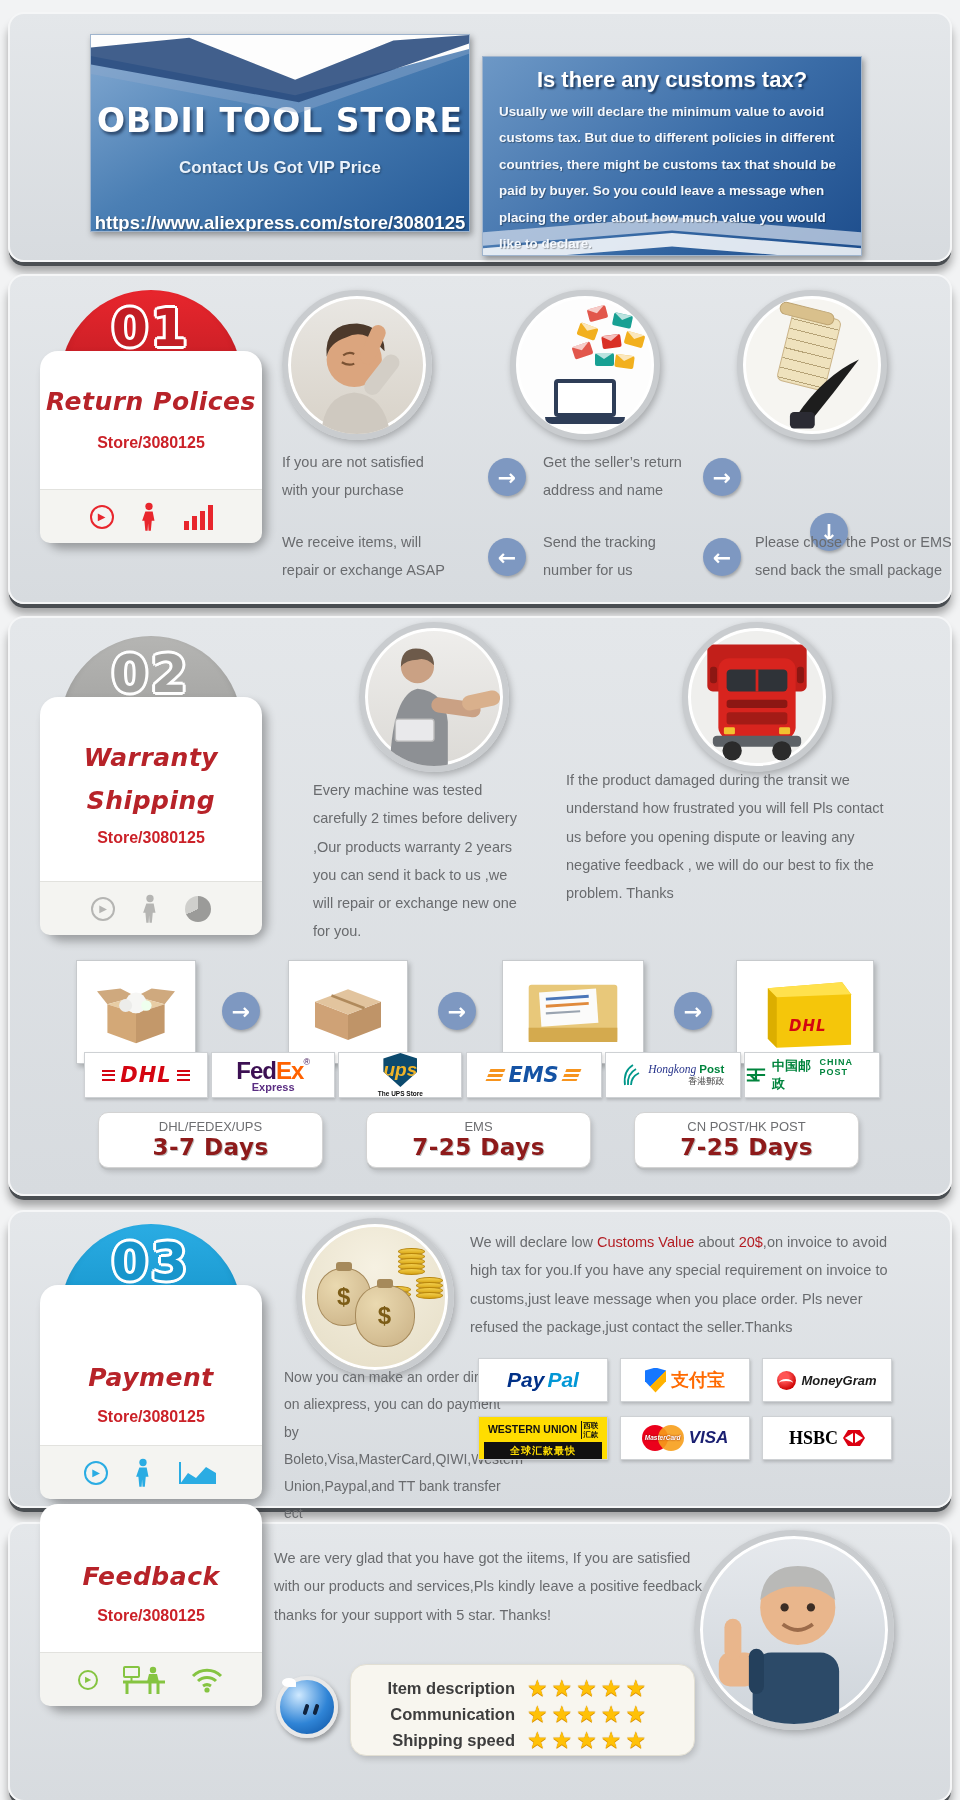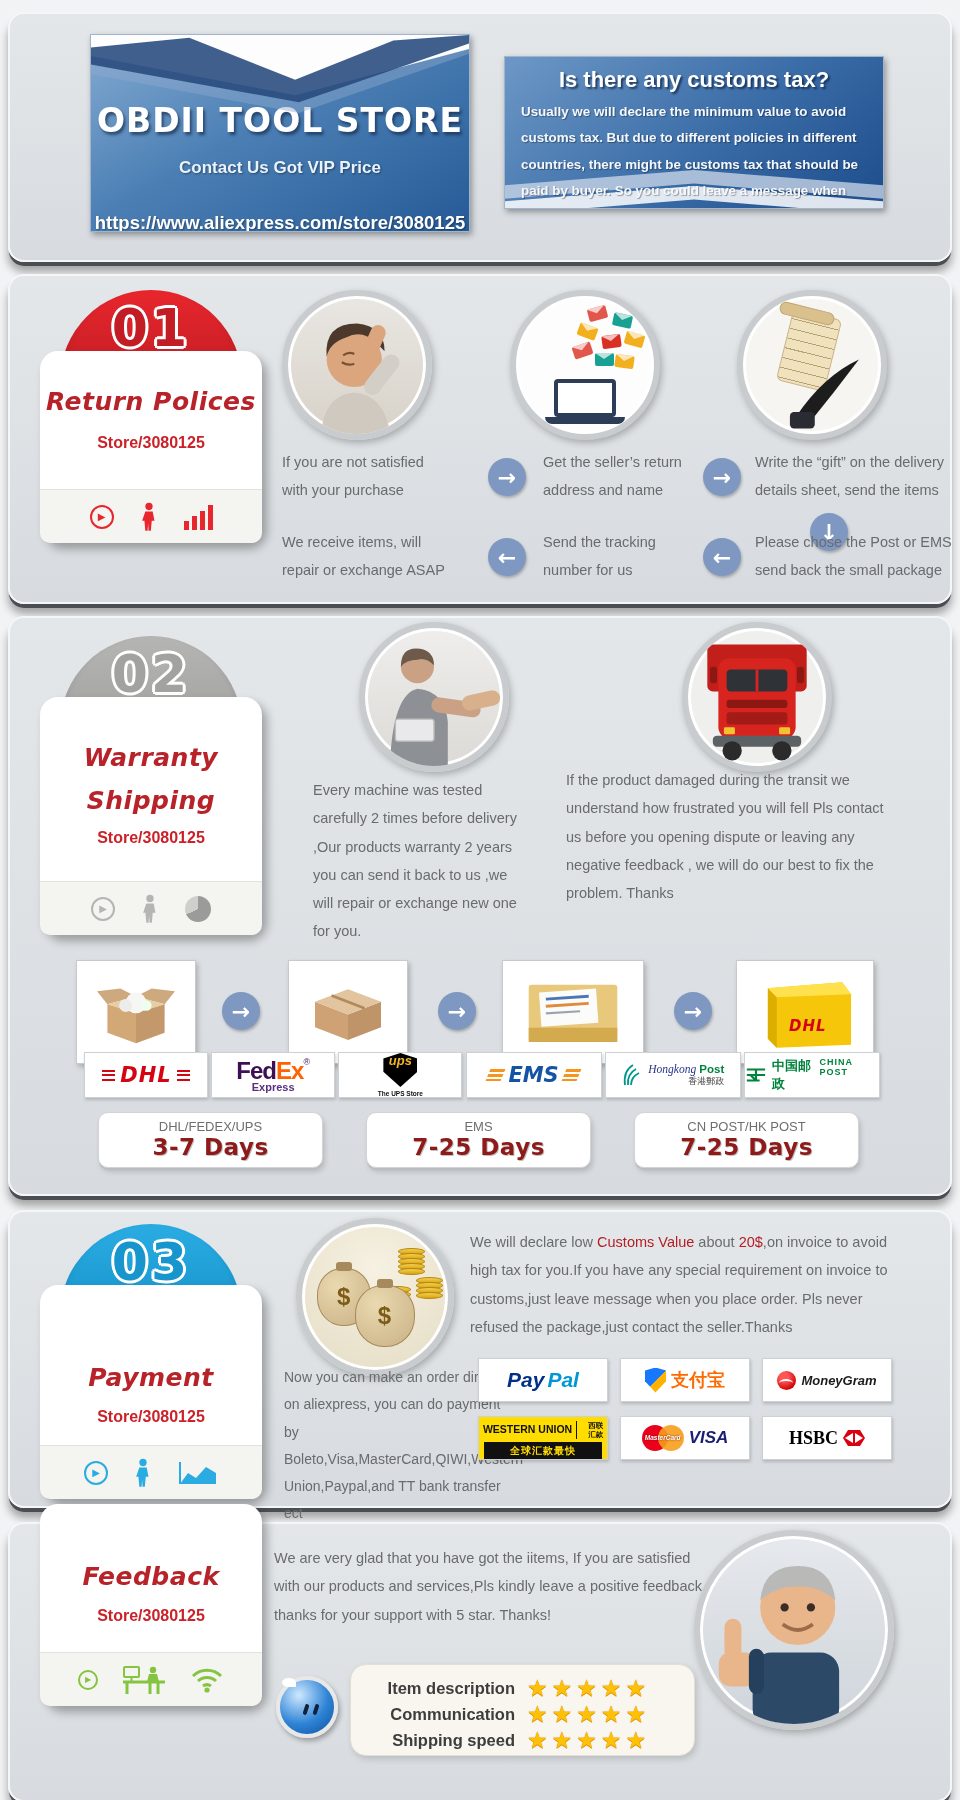--- a/index.html
+++ b/index.html
@@ -12,21 +12,21 @@
   #p2{top:274px;height:330px}
   #p3{top:616px;height:580px}
   #p4{top:1210px;height:298px}
   #p5{top:1522px;height:280px}
 
   
   .hcard{position:absolute;overflow:hidden;border:1px solid #9fb4cd;
     background:linear-gradient(150deg,#85abd3 0%,#4b7fb4 45%,#255a97 100%);
     box-shadow:2px 3px 6px rgba(0,0,0,.35)}
   #hl{left:80px;top:20px;width:380px;height:198px}
-  #hr{left:494px;top:42px;width:380px;height:153px;background:linear-gradient(140deg,#6d98c6 0%,#3a6ca7 55%,#1d4d8c 100%)}
+  #hr{left:472px;top:42px;width:380px;height:200px;background:linear-gradient(140deg,#6d98c6 0%,#3a6ca7 55%,#1d4d8c 100%)}
   .deco{position:absolute;left:0;right:0;top:0;height:70px}
   .deco.w{background:#fdfdfd;clip-path:polygon(0 0,100% 0,100% 20%,54% 86%,0 30%)}
   .deco.n{background:#27497c;opacity:.88;clip-path:polygon(0 18%,26% 4%,54% 64%,80% 8%,100% 0,100% 12%,55% 96%,0 42%)}
   .deco.l{height:78px;background:#8fa9cc;opacity:.45;clip-path:polygon(0 30%,26% 14%,54% 74%,100% 14%,100% 24%,55% 100%,0 50%)}
   .chev{position:absolute;left:-4%;width:108%;height:30px}
   .chev.c1{bottom:8px;background:#cfd9ea;opacity:.75;clip-path:polygon(0 100%,0 55%,50% 0,100% 55%,100% 100%,50% 45%)}
   .chev.c2{bottom:-8px;background:#ffffff;opacity:.85;clip-path:polygon(0 100%,0 55%,50% 0,100% 55%,100% 100%,50% 45%)}
   .htitle{margin-top:66px;text-align:center;color:#fff;font-size:33px;font-weight:800;letter-spacing:1px;
     text-shadow:2px 3px 3px rgba(20,40,70,.65);font-family:"DejaVu Sans",sans-serif}
   .hsub{text-align:center;color:#eaf2fb;font-size:17px;font-weight:700;margin-top:18px;text-shadow:1px 1px 2px rgba(0,0,0,.4)}
@@ -87,22 +87,22 @@
     display:flex;align-items:center;justify-content:center}
   .lcard{background:#fff;border:1px solid #ced1d4;box-shadow:1px 2px 3px rgba(0,0,0,.18);
     display:flex;align-items:center;justify-content:center;gap:5px;position:relative;overflow:hidden}
   .lrow{position:absolute;display:flex;justify-content:space-between}
   .dhl-t{color:#d40511;font-style:italic;font-weight:800;font-size:21px;letter-spacing:1px;font-family:"DejaVu Sans",sans-serif}
   .rlines{width:13px;height:11px;background:repeating-linear-gradient(#d40511 0 2px,transparent 2px 4.5px)}
   .fed{color:#3c1053;font-weight:800;font-size:24px;letter-spacing:-1px}
   .fex{color:#ff6200;font-weight:800;font-size:24px;letter-spacing:-1px}
   .freg{color:#3c1053;font-size:9px;align-self:flex-start}
   .fexp{color:#5a2d82;font-size:11px;font-weight:700;text-align:right;margin-top:-4px}
-  .shield{width:34px;height:38px;background:#000000;clip-path:polygon(50% 0,100% 16%,100% 55%,50% 100%,0 55%,0 16%);
-    display:flex;justify-content:center;color:#f0b428;font-weight:800;font-style:italic;font-size:13px}
+  .shield{width:34px;height:38px;background:#0c4a6e;clip-path:polygon(50% 0,100% 16%,100% 55%,50% 100%,0 55%,0 16%);
+    display:flex;align-items:center;justify-content:center;color:#f0b428;font-weight:800;font-style:italic;font-size:19px}
   .upssub{font-size:6.5px;color:#111;font-weight:700;margin-top:2px;text-align:center}
   .ems-t{color:#1553a4;font-style:italic;font-weight:800;font-size:21px;font-family:"DejaVu Sans",sans-serif}
   .estripe{width:15px;height:12px;background:repeating-linear-gradient(#f7941d 0 2.5px,transparent 2.5px 5px);transform:skewX(-22deg)}
   .hkname{font-size:11.5px}
   .hkname .b1{color:#27348b;font-style:italic;font-family:"Liberation Serif",serif;font-weight:400}
   .hkname .b2{color:#00843d;font-weight:800}
   .hkcn{font-size:9px;color:#444;text-align:right}
   .cpcn{font-size:13px;font-weight:800;color:#00843d}
   .cpen{font-size:9px;font-weight:700;color:#00843d;letter-spacing:1px}
 
@@ -121,21 +121,21 @@
   .pp2{color:#0197d6;font-style:italic;font-weight:800;font-size:21px;margin-left:-2px}
   .alishield{width:21px;height:25px;clip-path:polygon(50% 0,100% 12%,100% 55%,50% 100%,0 55%,0 12%);
     background:linear-gradient(135deg,#1677ff 0 52%,#ffb200 52%)}
   .alitxt{color:#ff6a00;font-size:18px;font-weight:800}
   .mgglobe{width:19px;height:19px;border-radius:50%;background:radial-gradient(circle at 38% 32%,#f55 25%,#c00 75%);position:relative}
   .mgglobe::after{content:"";position:absolute;left:2px;top:8px;width:14px;height:6px;border-top:2px solid #fff;border-radius:50%}
   .mgtxt{font-size:13px;font-weight:800;font-style:italic;color:#1c1c1c}
   .wu{background:#ffdd00;flex-direction:column;gap:0;justify-content:flex-start;padding-top:4px}
   .wutop{display:flex;align-items:center;gap:4px}
   .wut{font-size:10.5px;font-weight:800;color:#111;line-height:1.1;text-align:right}
-  .wuc{font-size:7.5px;font-weight:700;color:#111;border-left:1.5px solid #111;padding-left:11px;line-height:1.2}
+  .wuc{font-size:7.5px;font-weight:700;color:#111;border-left:1.5px solid #111;padding-left:1px;line-height:1.2}
   .wub{margin-top:3px;width:92%;background:#111;color:#ffdd00;font-size:10px;font-weight:800;text-align:center;padding:2px 0;letter-spacing:1px}
   .mcwrap{position:relative;width:42px;height:26px}
   .mc1{position:absolute;left:0;top:0;width:26px;height:26px;border-radius:50%;background:#eb001b}
   .mc2{position:absolute;left:16px;top:0;width:26px;height:26px;border-radius:50%;background:#f79e1b;opacity:.9}
   .mctxt{position:absolute;left:0;top:9px;width:42px;text-align:center;font-size:6.5px;font-weight:800;font-style:italic;color:#fff;text-shadow:0 0 2px #7a0000;z-index:2}
   .visatxt{color:#1a1f71;font-style:italic;font-weight:800;font-size:17px}
   .hsbct{font-family:"Liberation Serif",serif;font-weight:700;font-size:18px;color:#000}
 
   
   .ww{position:absolute;width:62px;height:62px;border-radius:50%;border:4px solid #e8e8e8;
@@ -229,24 +229,20 @@
   <div class="step" style="left:272px;top:172px;width:206px">
     <span>If you are not satisfied</span><br>
     <span>with your purchase</span>
   </div>
   <div class="acirc" style="left:478px;top:182px">→</div>
   <div class="step" style="left:533px;top:172px;width:170px">
     <span>Get the seller’s return</span><br>
     <span>address and name</span>
   </div>
   <div class="acirc" style="left:693px;top:182px">→</div>
-  <div class="step" style="left:745px;top:172px;width:200px">
-    <span>Write the “gift” on the delivery</span><br>
-    <span>details sheet, send the items</span>
-  </div>
   <div class="acirc" style="left:800px;top:237px">↓</div>
 
   <div class="step" style="left:272px;top:252px;width:210px">
     <span>We receive items,  will</span><br>
     <span>repair or exchange ASAP</span>
   </div>
   <div class="acirc" style="left:478px;top:262px">←</div>
   <div class="step" style="left:533px;top:252px;width:170px">
     <span>Send the tracking</span><br>
     <span>number for us</span>

